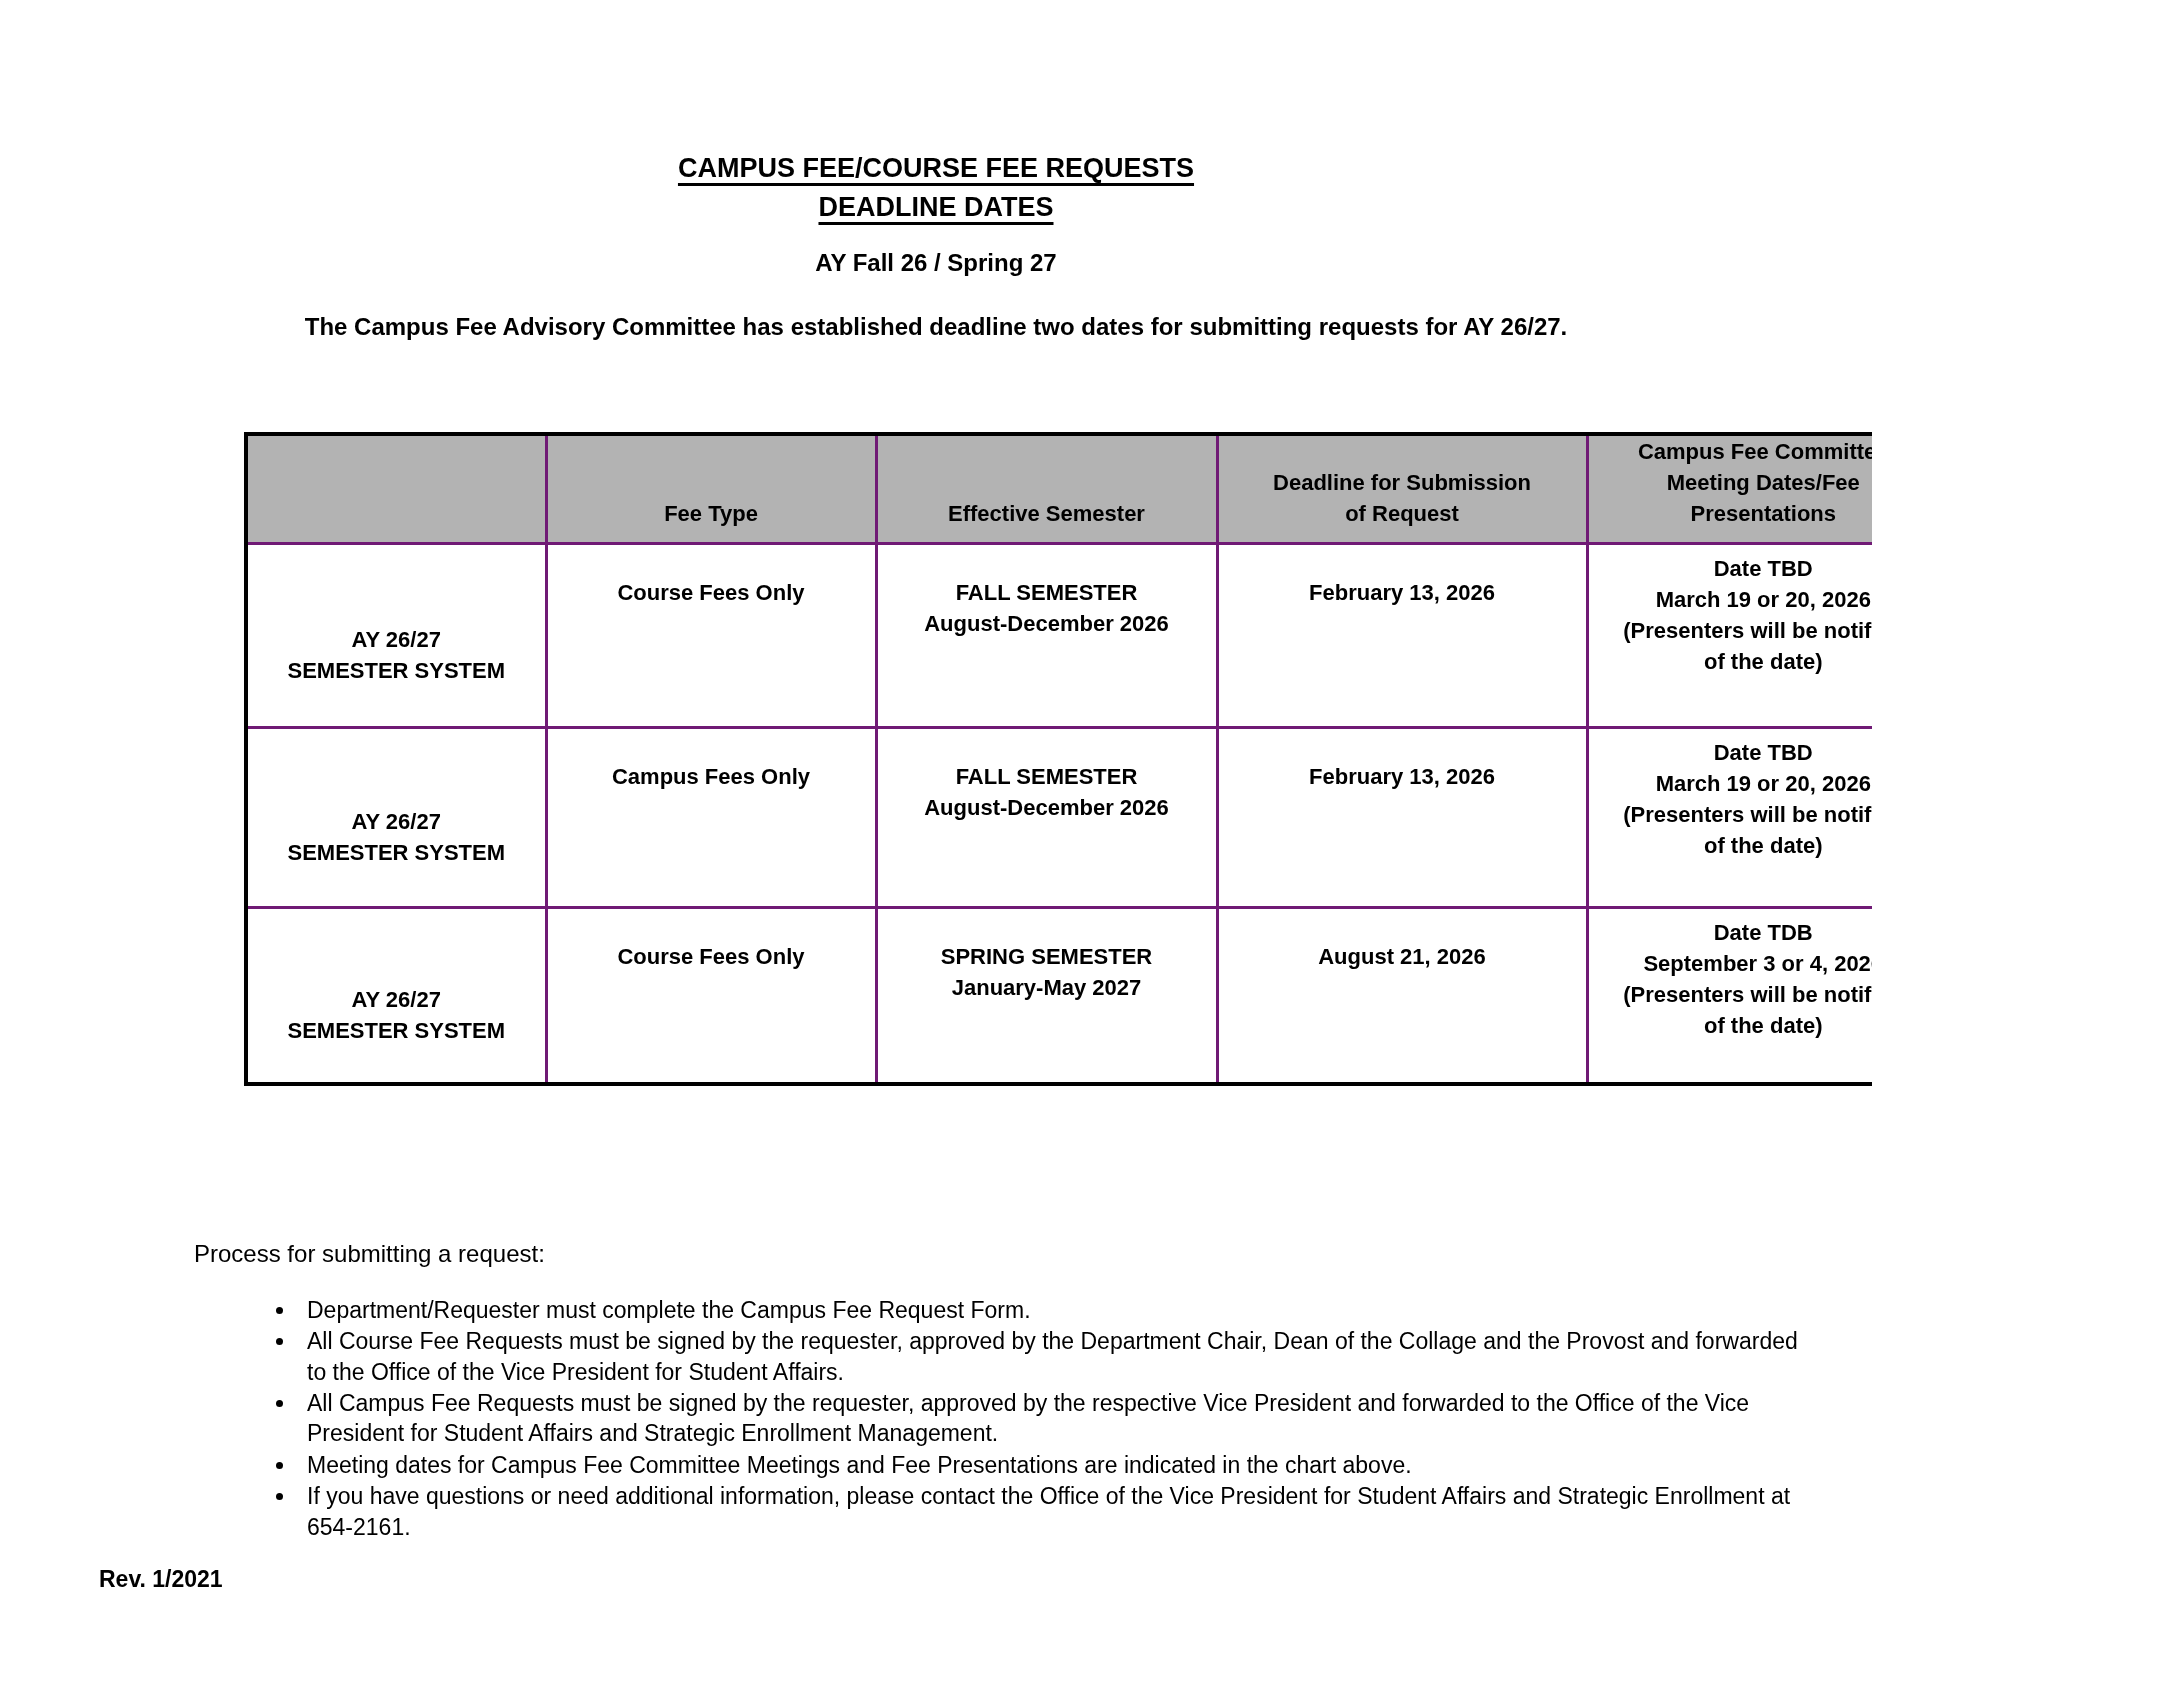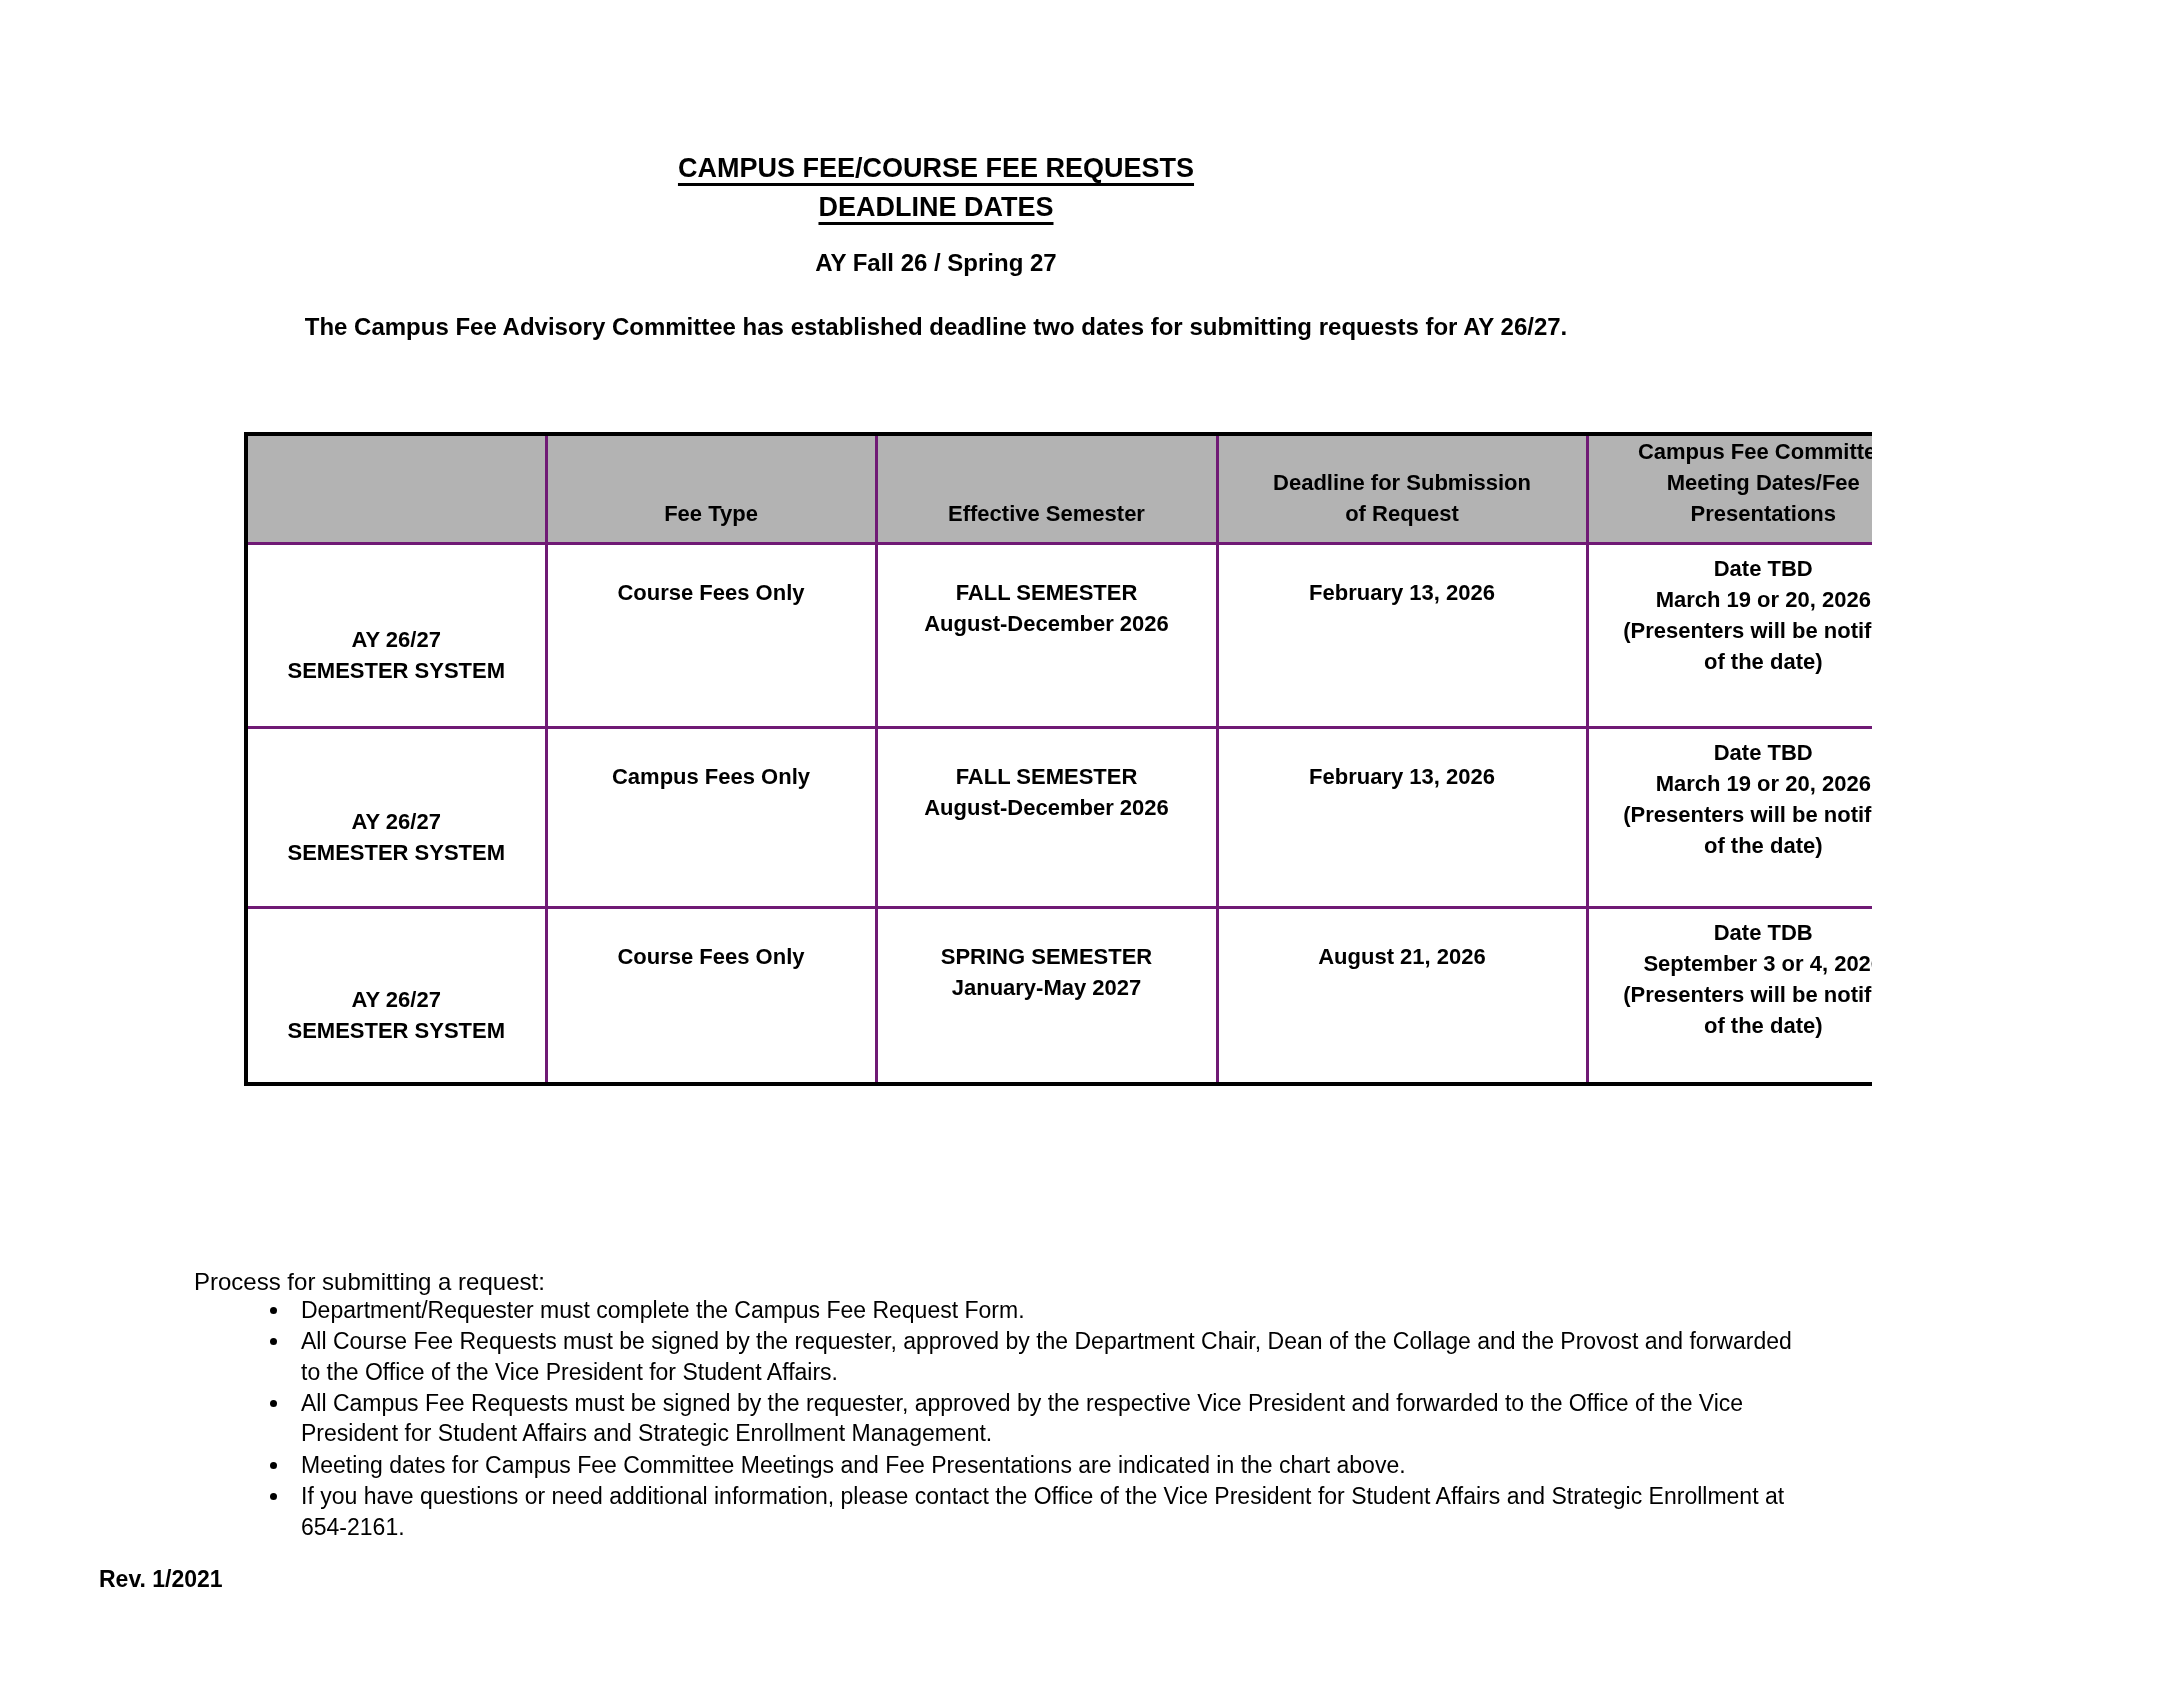--- a/index.html
+++ b/index.html
@@ -111,25 +111,24 @@
   .policy-note a {
     color: #0000ee;
     text-decoration: underline;
     margin-left: 18px;
   }
   .process-heading {
     position: absolute;
     left: 194px;
     top: 1240px;
     font-size: 24px;
-    margin-top: 28px;
   }
   ul.bullets {
     position: absolute;
-    left: 234px;
+    left: 240px;
     top: 1295px;
     width: 1525px;
     margin: 0;
     padding-left: 57px;
     font-size: 23px;
     line-height: 1.32;
     list-style-type: disc;
   }
   ul.bullets li {
     margin: 0 0 1px 0;

